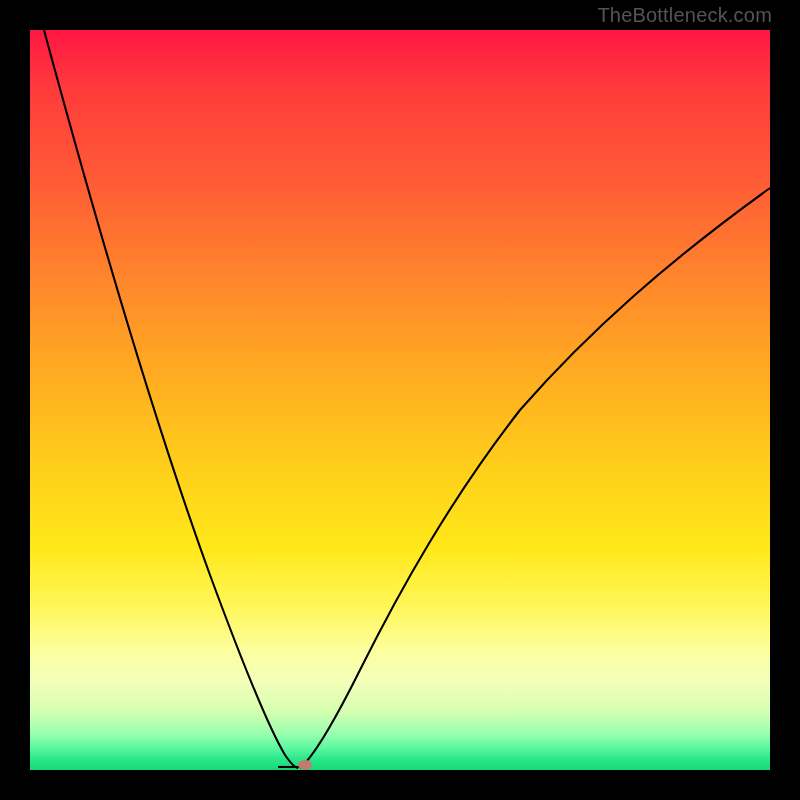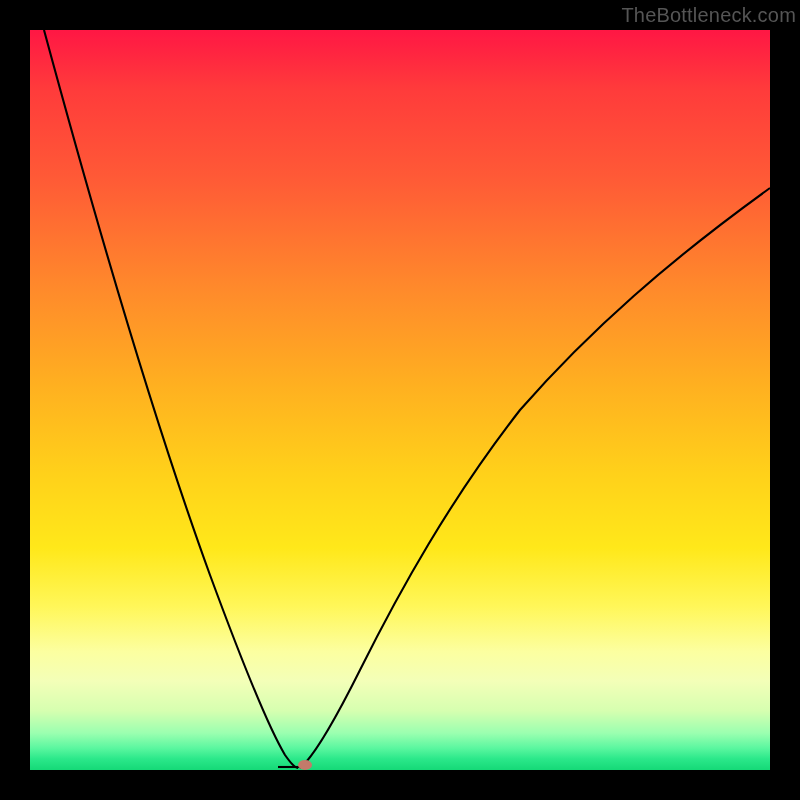--- a/index.html
+++ b/index.html
@@ -13,21 +13,21 @@
   }
   .stage {
     position: relative;
     width: 800px;
     height: 800px;
     background: #000;
   }
   .watermark {
     position: absolute;
     top: 4px;
-    right: 4px;
+    right: 28px;
     color: #555;
     font-size: 20px;
     font-weight: 500;
     letter-spacing: 0.2px;
     user-select: none;
   }
   .plot {
     position: absolute;
     left: 30px;
     top: 30px;

